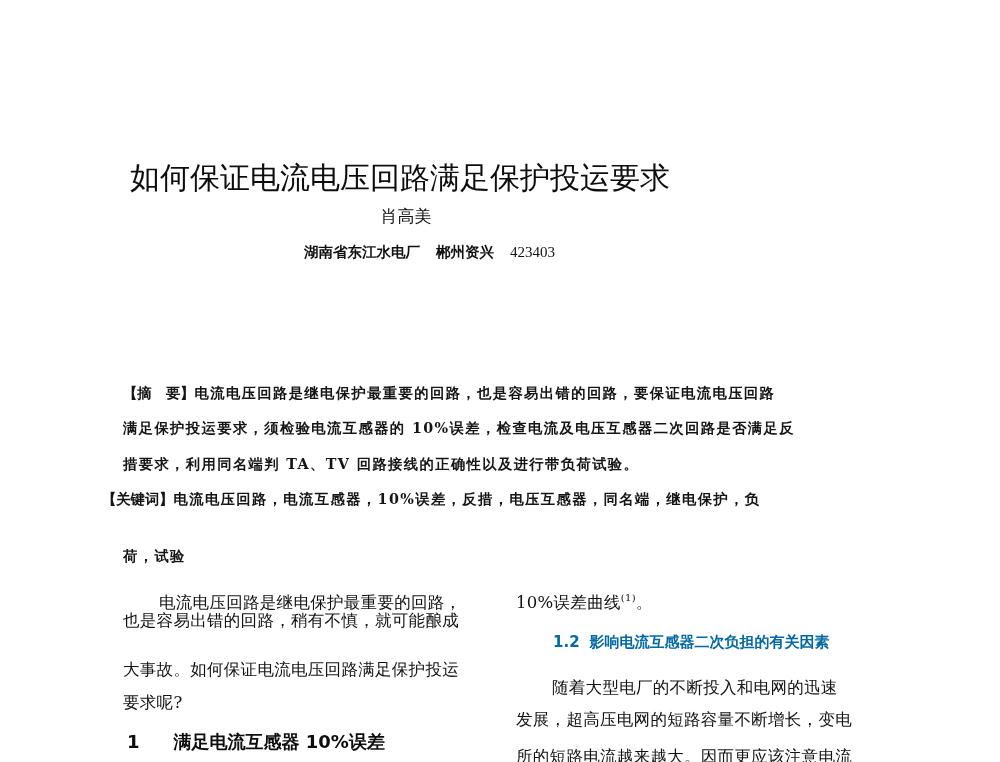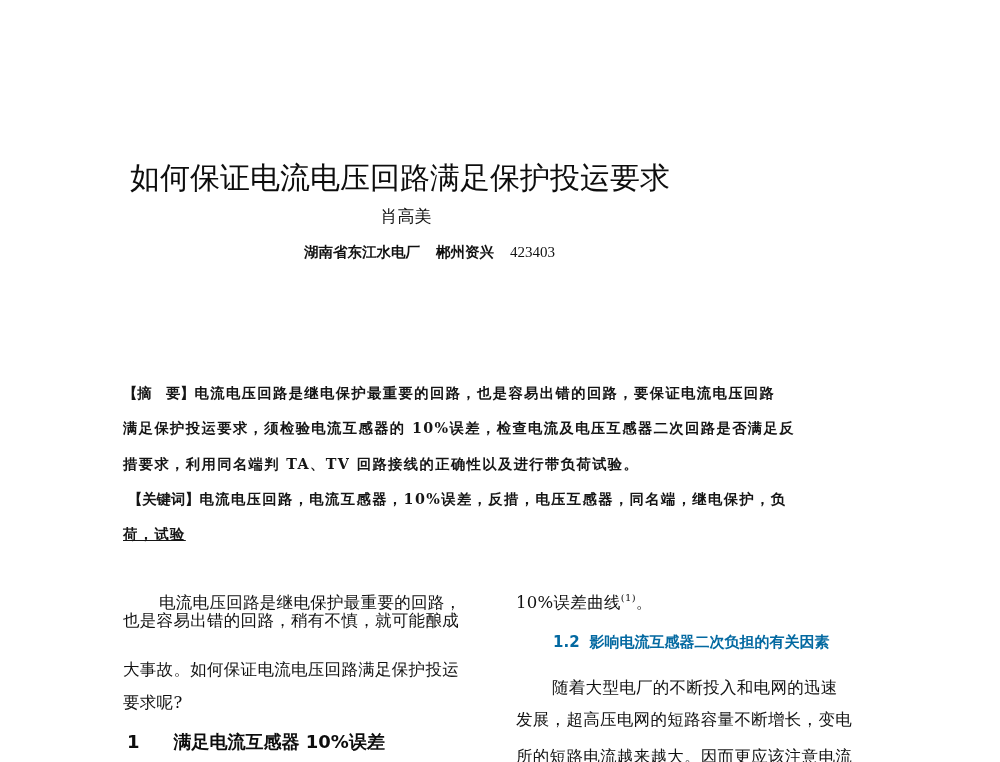--- a/index.html
+++ b/index.html
@@ -37,24 +37,24 @@
 
 <div>
   <div class="abs abstract-line" style="top:384px;">
     <span class="lbl">【摘　要】</span><span>电流电压回路是继电保护最重要的回路，也是容易出错的回路，要保证电流电压回路</span>
   </div>
   <div class="abs abstract-line" style="top:419px;">满足保护投运要求，须检验电流互感器的 10%误差，检查电流及电压互感器二次回路是否满足反</div>
   <div class="abs abstract-line" style="top:455px;">措要求，利用同名端判 TA、TV 回路接线的正确性以及进行带负荷试验。</div>
 </div>
 
 <div>
-  <div class="abs abstract-line" style="top:490px; left:128px;">
+  <div class="abs abstract-line" style="top:490px; left:102px;">
     <span class="lbl">【关键词】</span><span>电流电压回路，电流互感器，10%误差，反措，电压互感器，同名端，继电保护，负</span>
   </div>
-  <div class="abs abstract-line" style="top:525px;text-decoration:underline;">荷，试验</div>
+  <div class="abs abstract-line" style="top:547px;">荷，试验</div>
 </div>
 
 <div>
   <div class="abs col col-left indent" style="top:592px;">电流电压回路是继电保护最重要的回路，</div>
   <div class="abs col col-left" style="top:610px;">也是容易出错的回路，稍有不慎，就可能酿成</div>
   <div class="abs col col-left" style="top:659px;">大事故。如何保证电流电压回路满足保护投运</div>
   <div class="abs col col-left" style="top:692px;">要求呢?</div>
   <div class="abs heading1" style="top:730px; left:127px;">
     <span>1</span><span style="display:inline-block;width:34px;"></span><span>满足电流互感器 10%误差</span>
   </div>

